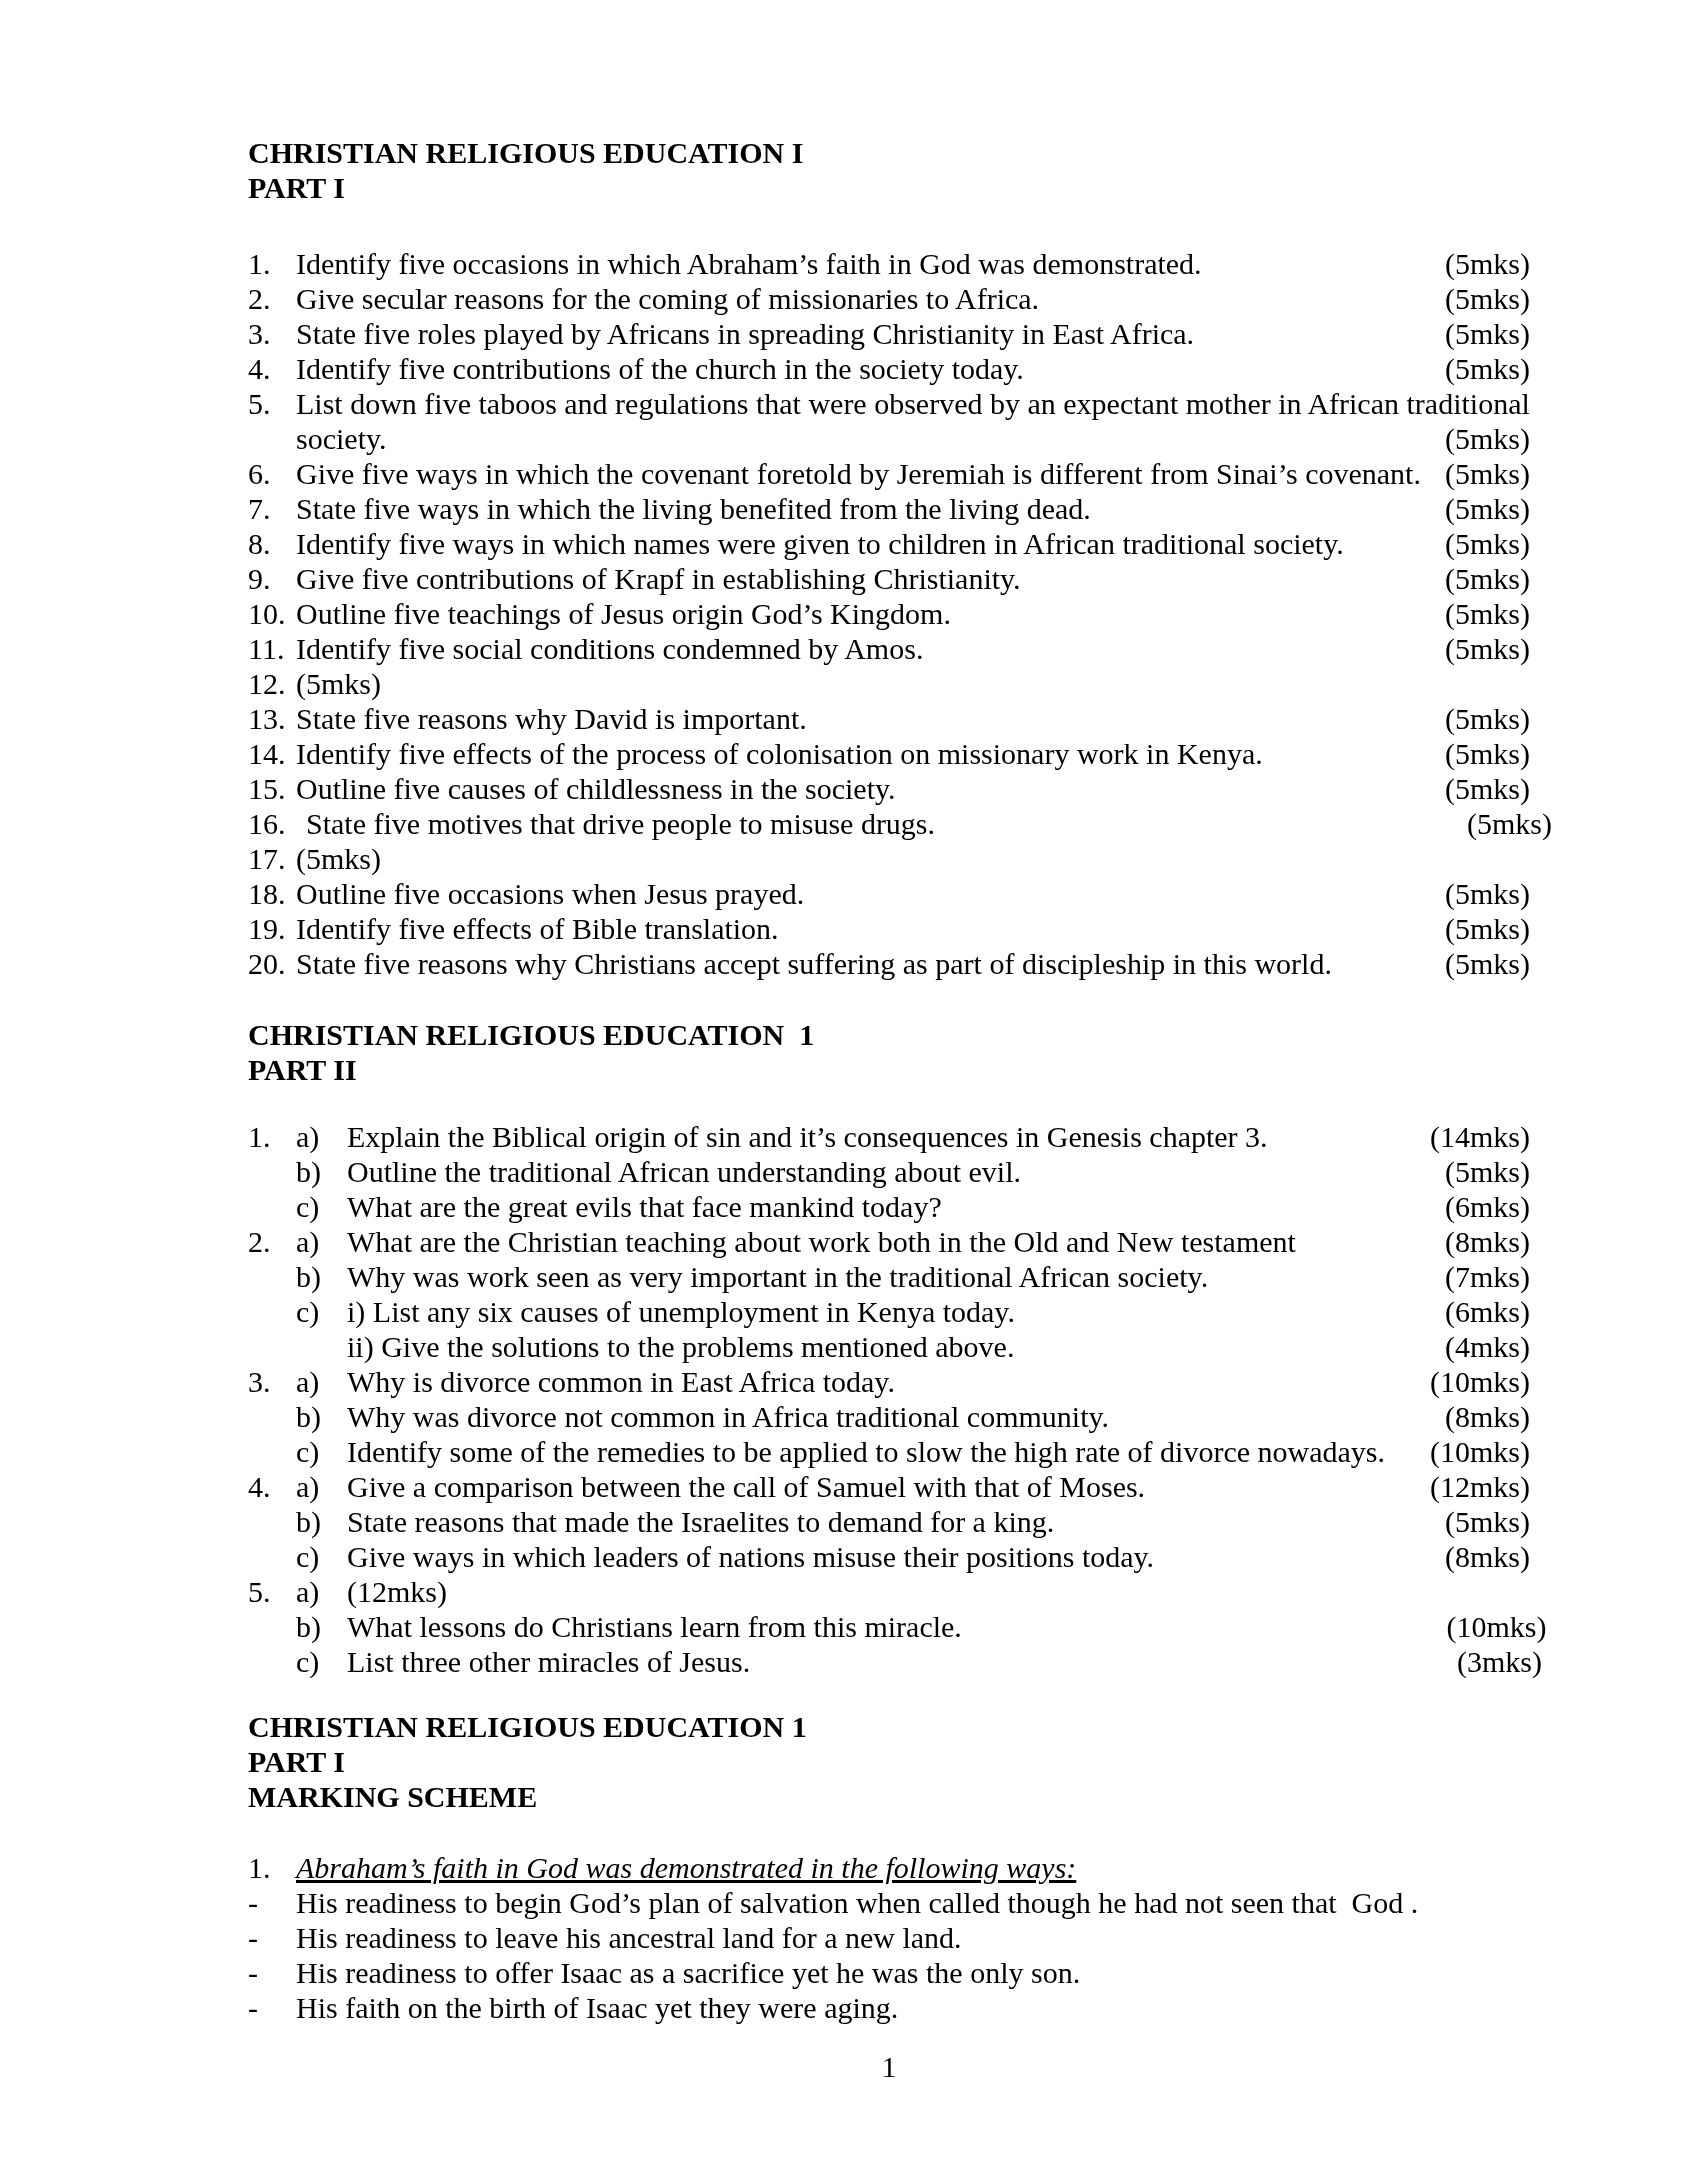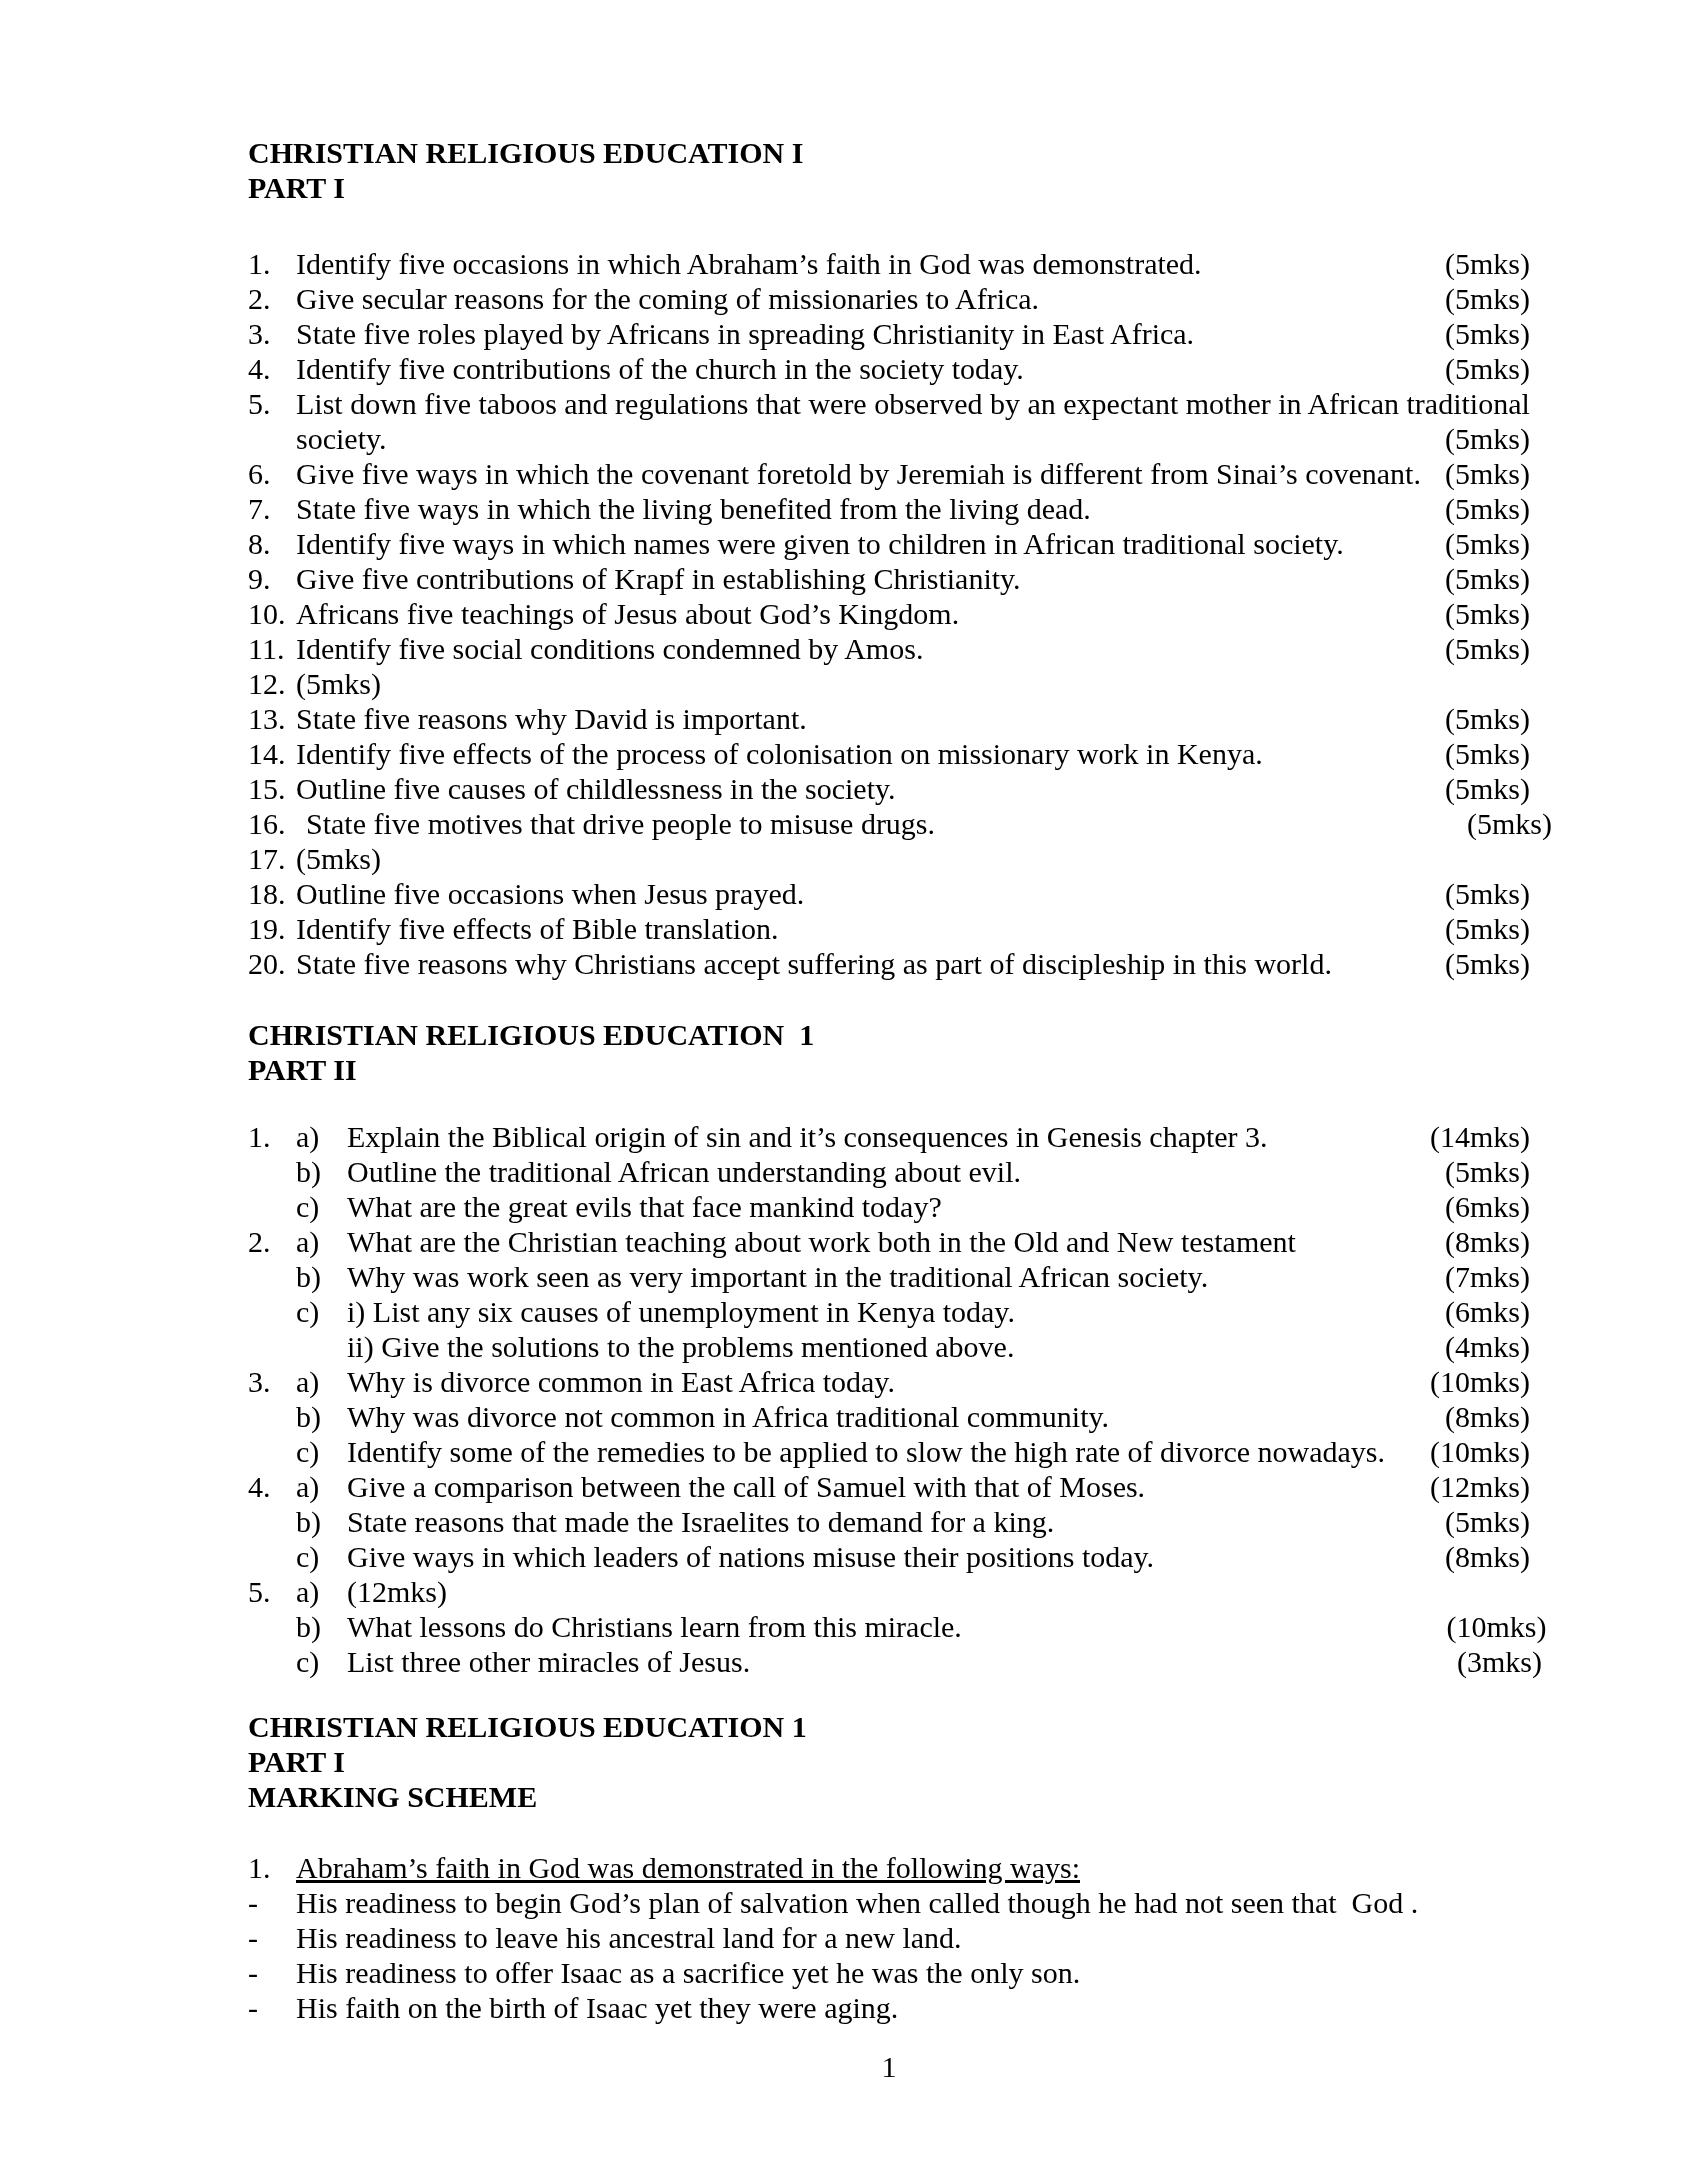--- a/index.html
+++ b/index.html
@@ -17,21 +17,21 @@
     position:absolute;
     left:248px; top:135px;
     width:1282px;
   }
   .htitle { font-weight:bold; white-space:pre; }
   .row { display:flex; align-items:baseline; }
   .c-num   { flex:0 0 48px;  white-space:pre; }
   .c-letter{ flex:0 0 51px;  white-space:pre; }
   .c-text  { flex:1 1 auto;  white-space:pre; }
   .c-mark  { flex:0 0 auto;  white-space:pre; }
-  .u { text-decoration:underline; }
+  .u { text-decoration:underline;font-style:italic; }
   #part1-list { margin-top:41px; }
   .head2 { margin-top:36px; }
   #part2-list { margin-top:32px; }
   .head3 { margin-top:30px; }
   #scheme-list { margin-top:36px; }
   .footer { margin-top:24px; text-align:center; }
 </style>
 </head>
 <body>
 
@@ -88,21 +88,21 @@
           <span class="c-text">Identify five ways in which names were given to children in African traditional society.</span>
           <span class="c-mark">(5mks)</span>
         </div>
         <div class="row">
           <span class="c-num">9.</span>
           <span class="c-text">Give five contributions of Krapf in establishing Christianity.</span>
           <span class="c-mark">(5mks)</span>
         </div>
         <div class="row">
           <span class="c-num">10.</span>
-          <span class="c-text">Africans five teachings of Jesus about God’s Kingdom.</span>
+          <span class="c-text">Outline five teachings of Jesus origin God’s Kingdom.</span>
           <span class="c-mark">(5mks)</span>
         </div>
         <div class="row">
           <span class="c-num">11.</span>
           <span class="c-text">Identify five social conditions condemned by Amos.</span>
           <span class="c-mark">(5mks)</span>
         </div>
         <div class="row">
           <span class="c-num">12.</span>
           <span class="c-mark">(5mks)</span>

